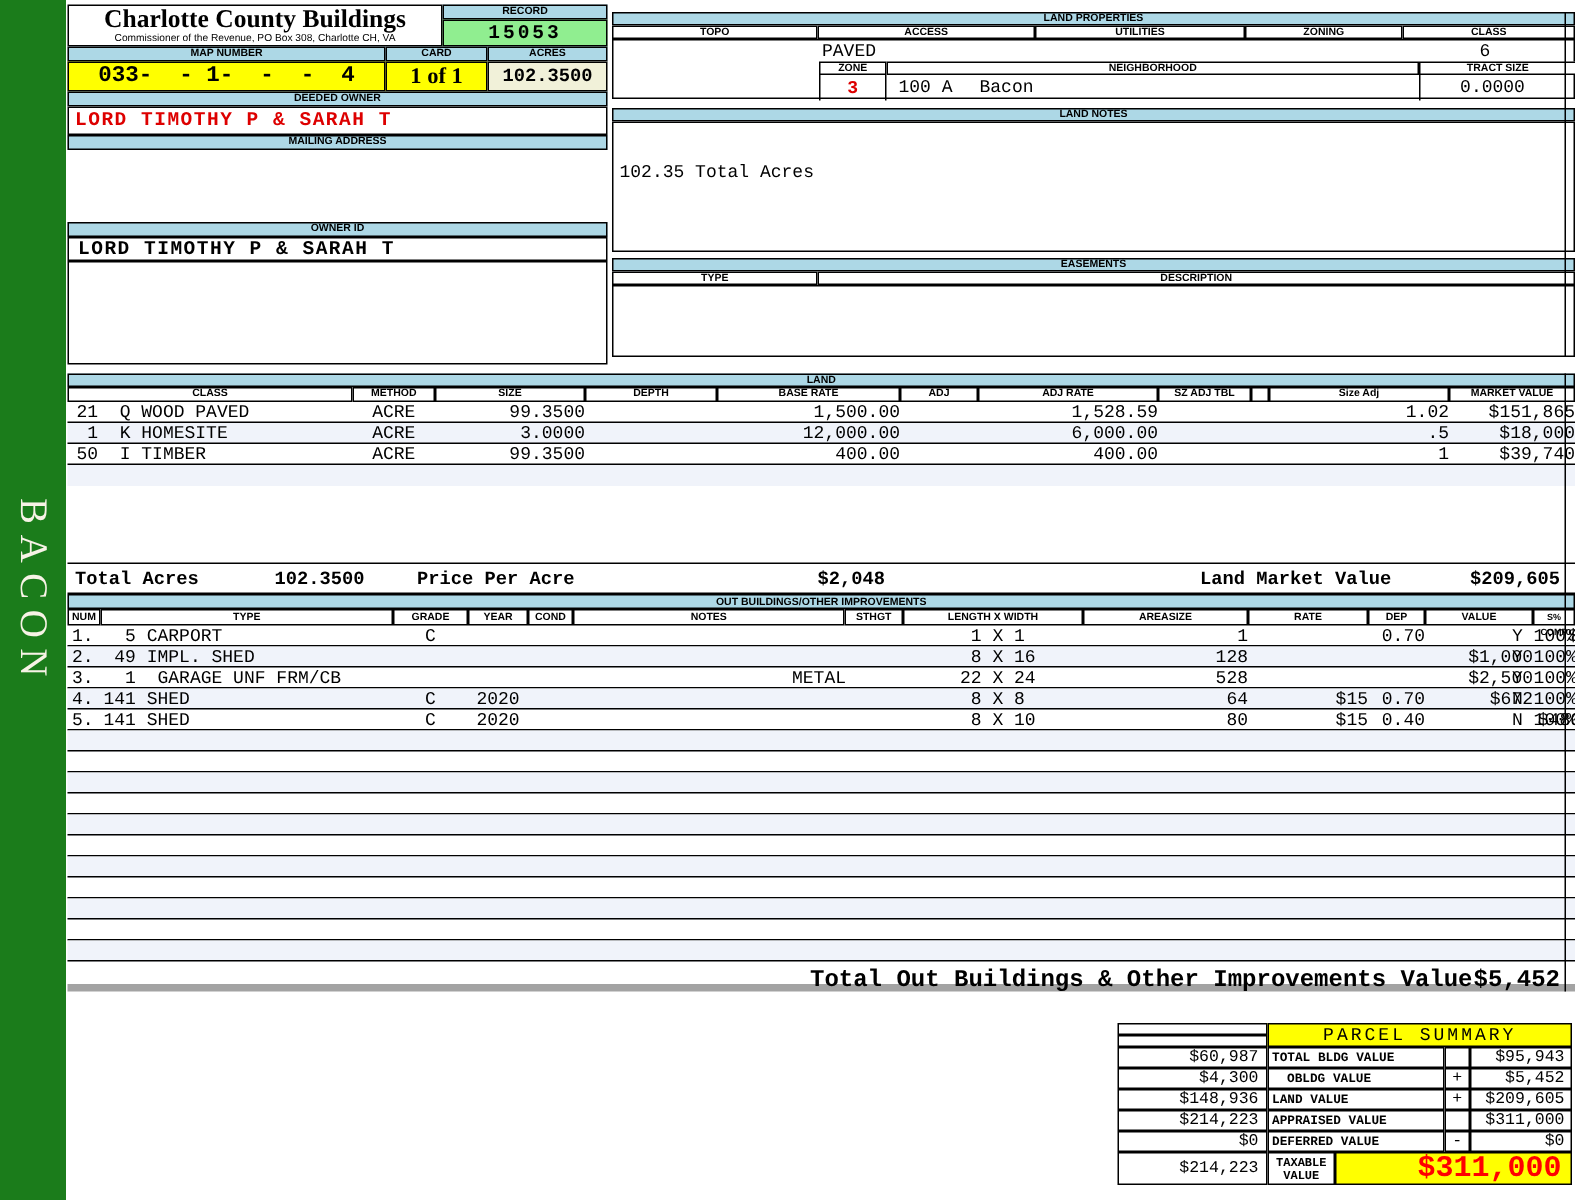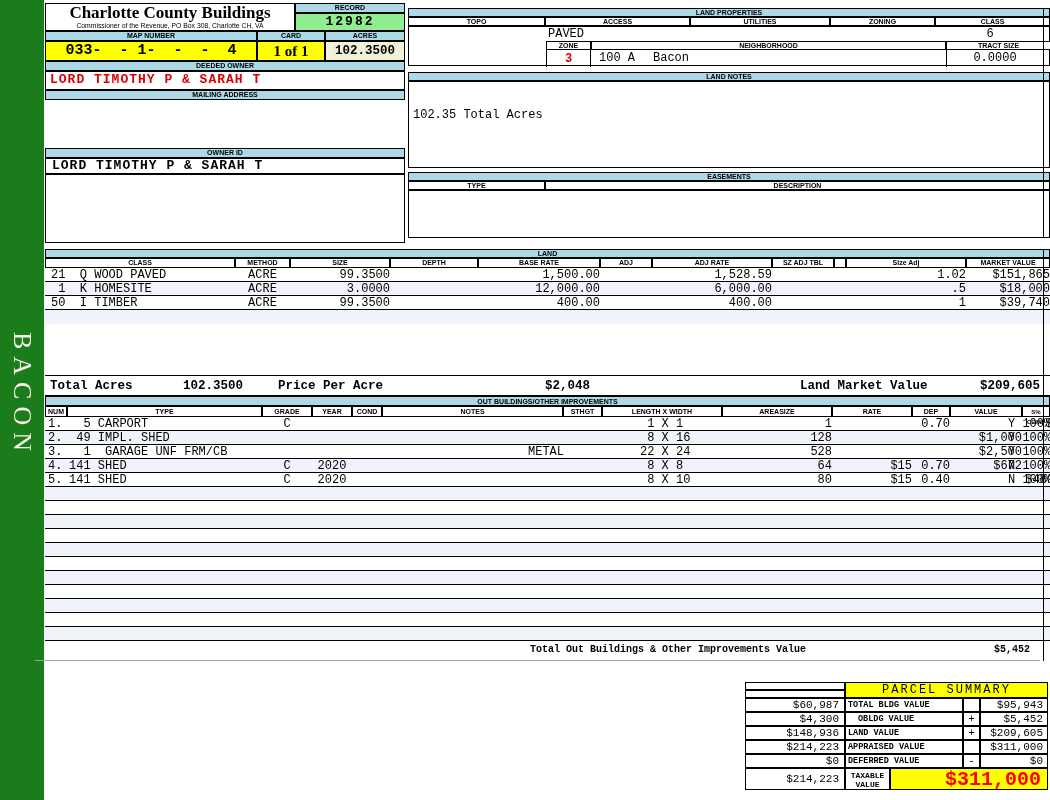--- a/index.html
+++ b/index.html
@@ -30,21 +30,21 @@
   <div class="a" style="left:0;top:0;width:44px;height:800px;background:#1B7C1B;"></div>
   <div class="a" style="left:7px;top:332px;writing-mode:vertical-rl;font-family:'Liberation Serif',serif;
               font-size:26px;letter-spacing:7px;color:#F7F3E6;">BACON</div>
 
   <div class="a box" style="left:45px;top:3px;width:250px;height:28px;">
     <div style="text-align:center;font-family:'Liberation Serif',serif;font-weight:bold;font-size:17px;line-height:18px;">Charlotte County Buildings</div>
     <div style="text-align:center;font-family:'Liberation Sans',sans-serif;font-size:6.8px;line-height:7px;">Commissioner of the Revenue, PO Box 308, Charlotte CH, VA</div>
   </div>
   <div class="a bar" style="left:295px;top:3px;width:110px;height:10px;">RECORD</div>
   <div class="a" style="left:295px;top:13px;width:110px;height:18px;background:#90EE90;border:1px solid #000;
-              text-align:center;font-weight:bold;font-size:13px;line-height:16px;letter-spacing:2px;">12982</div>
+              text-align:center;font-weight:bold;font-size:13px;line-height:16px;letter-spacing:2px;">15053</div>
 
   <div class="a bar" style="left:45px;top:31px;width:212px;height:10px;">MAP NUMBER</div>
   <div class="a bar" style="left:257px;top:31px;width:68px;height:10px;">CARD</div>
   <div class="a bar" style="left:325px;top:31px;width:80px;height:10px;">ACRES</div>
 
   <div class="a pre" style="left:45px;top:41px;width:212px;height:20px;background:#FFFF00;border:1px solid #000;
               text-align:center;font-weight:bold;font-size:15px;line-height:18px;">033-  - 1-  -  -  4</div>
   <div class="a" style="left:257px;top:41px;width:68px;height:20px;background:#FFFF00;border:1px solid #000;
               text-align:center;font-family:'Liberation Serif',serif;font-weight:bold;font-size:15px;line-height:18px;">1 of 1</div>
   <div class="a" style="left:325px;top:41px;width:80px;height:20px;background:#F1F1D9;border:1px solid #000;
@@ -229,21 +229,21 @@
   <div class="a row alt" style="left:45px;top:515px;width:1005px;height:14px;"></div>
   <div class="a row" style="left:45px;top:529px;width:1005px;height:14px;"></div>
   <div class="a row alt" style="left:45px;top:543px;width:1005px;height:14px;"></div>
   <div class="a row" style="left:45px;top:557px;width:1005px;height:14px;"></div>
   <div class="a row alt" style="left:45px;top:571px;width:1005px;height:14px;"></div>
   <div class="a row" style="left:45px;top:585px;width:1005px;height:14px;"></div>
   <div class="a row alt" style="left:45px;top:599px;width:1005px;height:14px;"></div>
   <div class="a row" style="left:45px;top:613px;width:1005px;height:14px;"></div>
   <div class="a row alt" style="left:45px;top:627px;width:1005px;height:14px;"></div>
 
-  <div class="a bold" style="left:35px;top:641px;width:1005px;height:20px;border-bottom:1px solid #a3a3a3;font-size:10px;">
+  <div class="a bold" style="left:45px;top:641px;width:1005px;height:20px;border-bottom:5px solid #a3a3a3;font-size:16px;">
     <span class="a" style="left:495px;top:3px;">Total Out Buildings &amp; Other Improvements Value</span>
     <span class="a" style="right:10px;top:3px;">$5,452</span>
   </div>
 
   <div class="a" style="left:745px;top:682px;width:303px;height:108px;">
     <div class="a box" style="left:0;top:0;width:100px;height:8px;"></div>
     <div class="a box" style="left:0;top:8px;width:100px;height:8px;"></div>
     <div class="a" style="left:100px;top:0;width:203px;height:16px;background:#FFFF00;border:1px solid #000;text-align:center;
                 font-weight:normal;font-size:12px;line-height:14px;letter-spacing:2px;">PARCEL SUMMARY</div>
 

